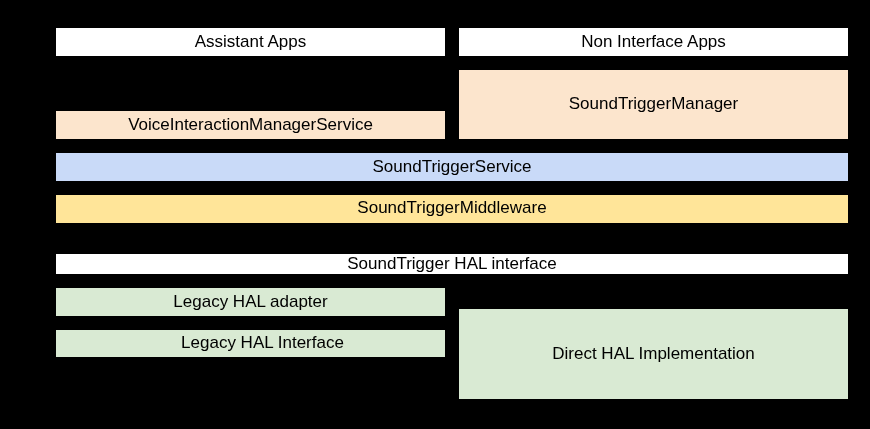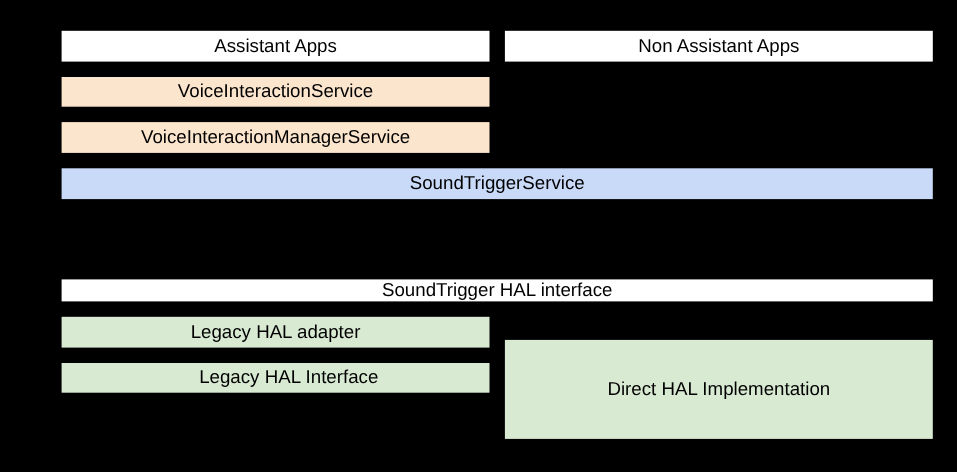--- a/index.html
+++ b/index.html
@@ -54,29 +54,30 @@
   .a-direct-hal-impl           { grid-area: 7 / 2 / 10 / 3; margin-top: 21px; }
   .a-legacy-hal-interface      { grid-area: 8 / 1 / 9 / 2; padding-left: 24px; }
   .a-legacy-hal-impl           { grid-area: 9 / 1 / 10 / 2; }
 </style>
 </head>
 <body>
 
 <div class="stack">
   <div class="cell bg-white a-assistant-apps">Assistant Apps</div>
 
-  <div class="cell bg-white a-non-assistant-apps">Non Assistant Apps</div>
+  <div class="cell bg-white a-non-assistant-apps">Non Interface Apps</div>
 
-  <div class="cell bg-peach a-voice-interaction-service">VoiceInteractionService</div>
 
+  <div class="cell bg-peach a-sound-trigger-manager">SoundTriggerManager</div>
 
   <div class="cell bg-peach a-voice-interaction-manager">VoiceInteractionManagerService</div>
 
   <div class="cell bg-blue a-sound-trigger-service">SoundTriggerService</div>
 
+  <div class="cell bg-yellow a-sound-trigger-middleware">SoundTriggerMiddleware</div>
 
   <div class="cell bg-white a-sound-trigger-hal">SoundTrigger HAL interface</div>
 
   <div class="cell bg-green a-legacy-hal-adapter">Legacy HAL adapter</div>
 
   <div class="cell bg-green a-direct-hal-impl">Direct HAL Implementation</div>
 
   <div class="cell bg-green a-legacy-hal-interface">Legacy HAL Interface</div>
 
 </div>

